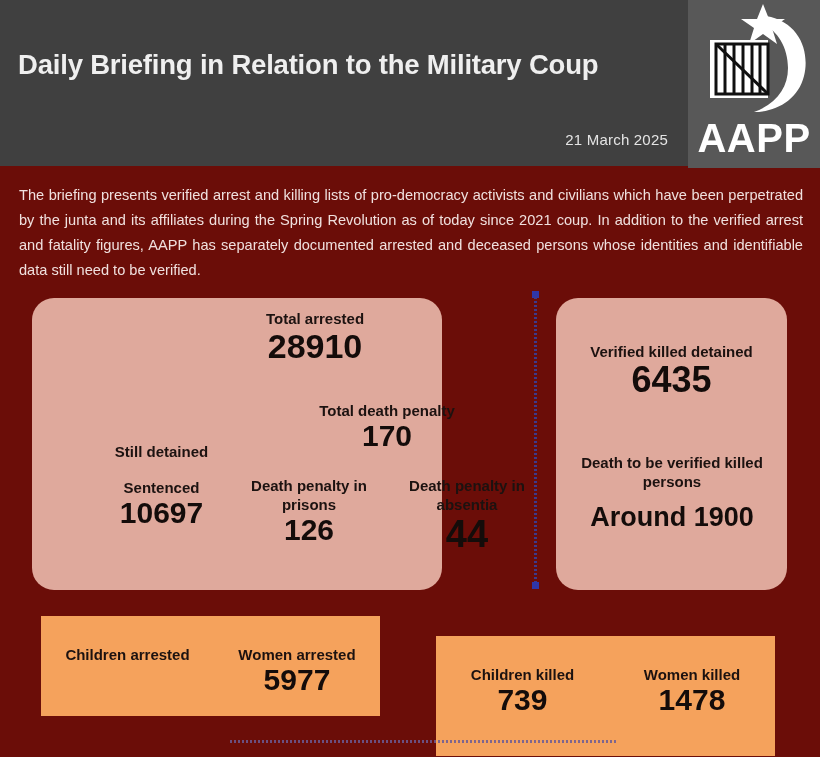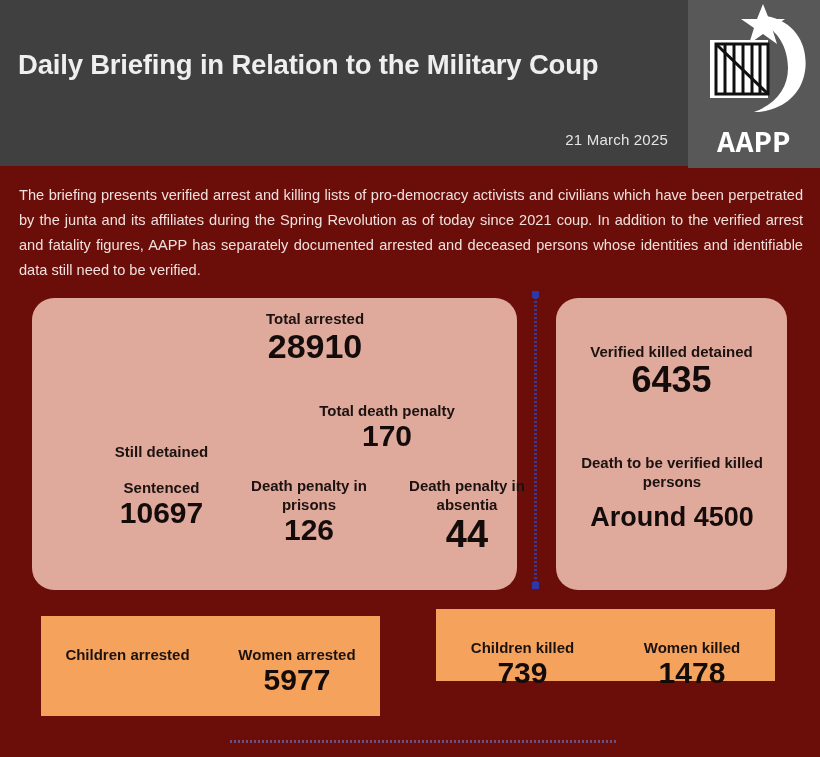--- a/index.html
+++ b/index.html
@@ -61,25 +61,24 @@
     left: 0; top: 2px;
     width: 132px;
     height: 120px;
   }
   .logo-text {
     position: absolute;
     left: 0;
     bottom: 7px;
     width: 132px;
     text-align: center;
-    font-size: 30px;
+    font-size: 40px;
     font-weight: bold;
     color: #ffffff;
     letter-spacing: 0.5px;
-    font-family: Liberation Mono, monospace;
   }
 
   
   .intro {
     position: absolute;
     left: 19px;
     top: 183px;
     width: 784px;
     font-size: 14.6px;
     line-height: 25px;
@@ -90,21 +89,21 @@
   
   .panel {
     position: absolute;
     background: #dfa99c;
     border-radius: 22px;
   }
 
   .panel-arrests {
     left: 32px;
     top: 298px;
-    width: 485px;
+    width: 410px;
     height: 292px;
   }
 
   .panel-killed {
     left: 556px;
     top: 298px;
     width: 231px;
     height: 292px;
   }
 
@@ -153,21 +152,21 @@
   
   .obox {
     position: absolute;
     background: #f5a25c;
     display: flex;
     align-items: flex-start;
     justify-content: space-around;
     padding-top: 30px;
   }
   .obox-arrest { left: 41px;  top: 616px; width: 339px; height: 100px; }
-  .obox-killed { left: 436px; top: 609px; width: 339px; height: 72px; }
+  .obox-killed { left: 436px; top: 636px; width: 339px; height: 120px; }
 
   .obox .cell { text-align: center; }
   .obox .cell-label {
     font-size: 15px;
     font-weight: bold;
     color: #1c1210;
     white-space: nowrap;
   }
   .obox .cell-value {
     font-size: 30px;
@@ -284,21 +283,21 @@
 
 <div class="panel panel-killed">
 
   <div class="stat s-verified">
     <div class="stat-label">Verified killed detained</div>
     <div class="stat-value">6435</div>
   </div>
 
   <div class="stat s-needverify">
     <div class="stat-label wrap">Death to be verified killed persons</div>
-    <div class="stat-value">Around 4500</div>
+    <div class="stat-value">Around 1900</div>
   </div>
 
 </div>
 
 <div class="obox obox-arrest">
   <div class="cell">
     <div class="cell-label">Children arrested</div>
   </div>
   <div class="cell">
     <div class="cell-label">Women arrested</div>

